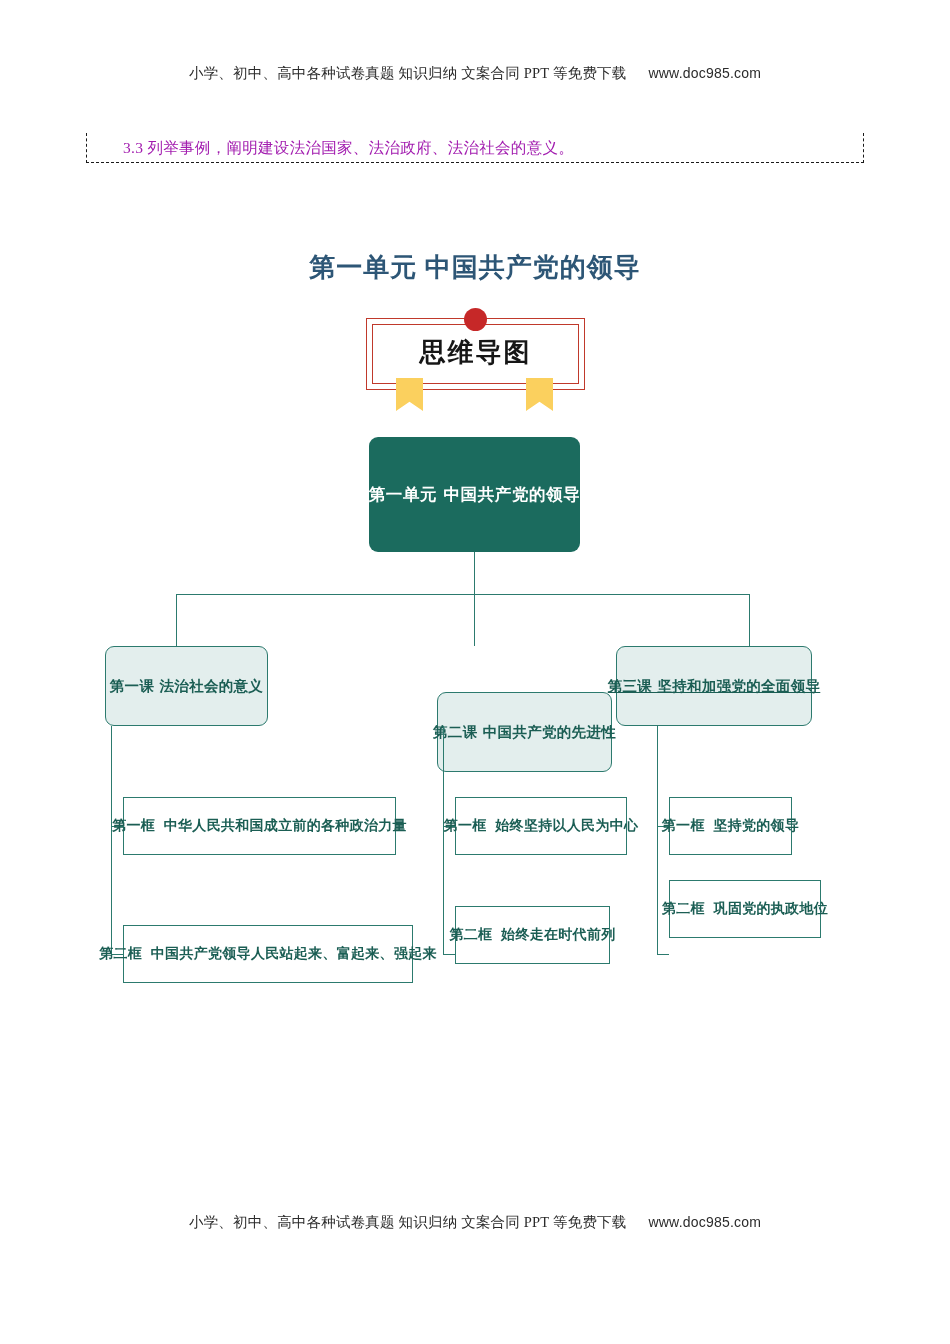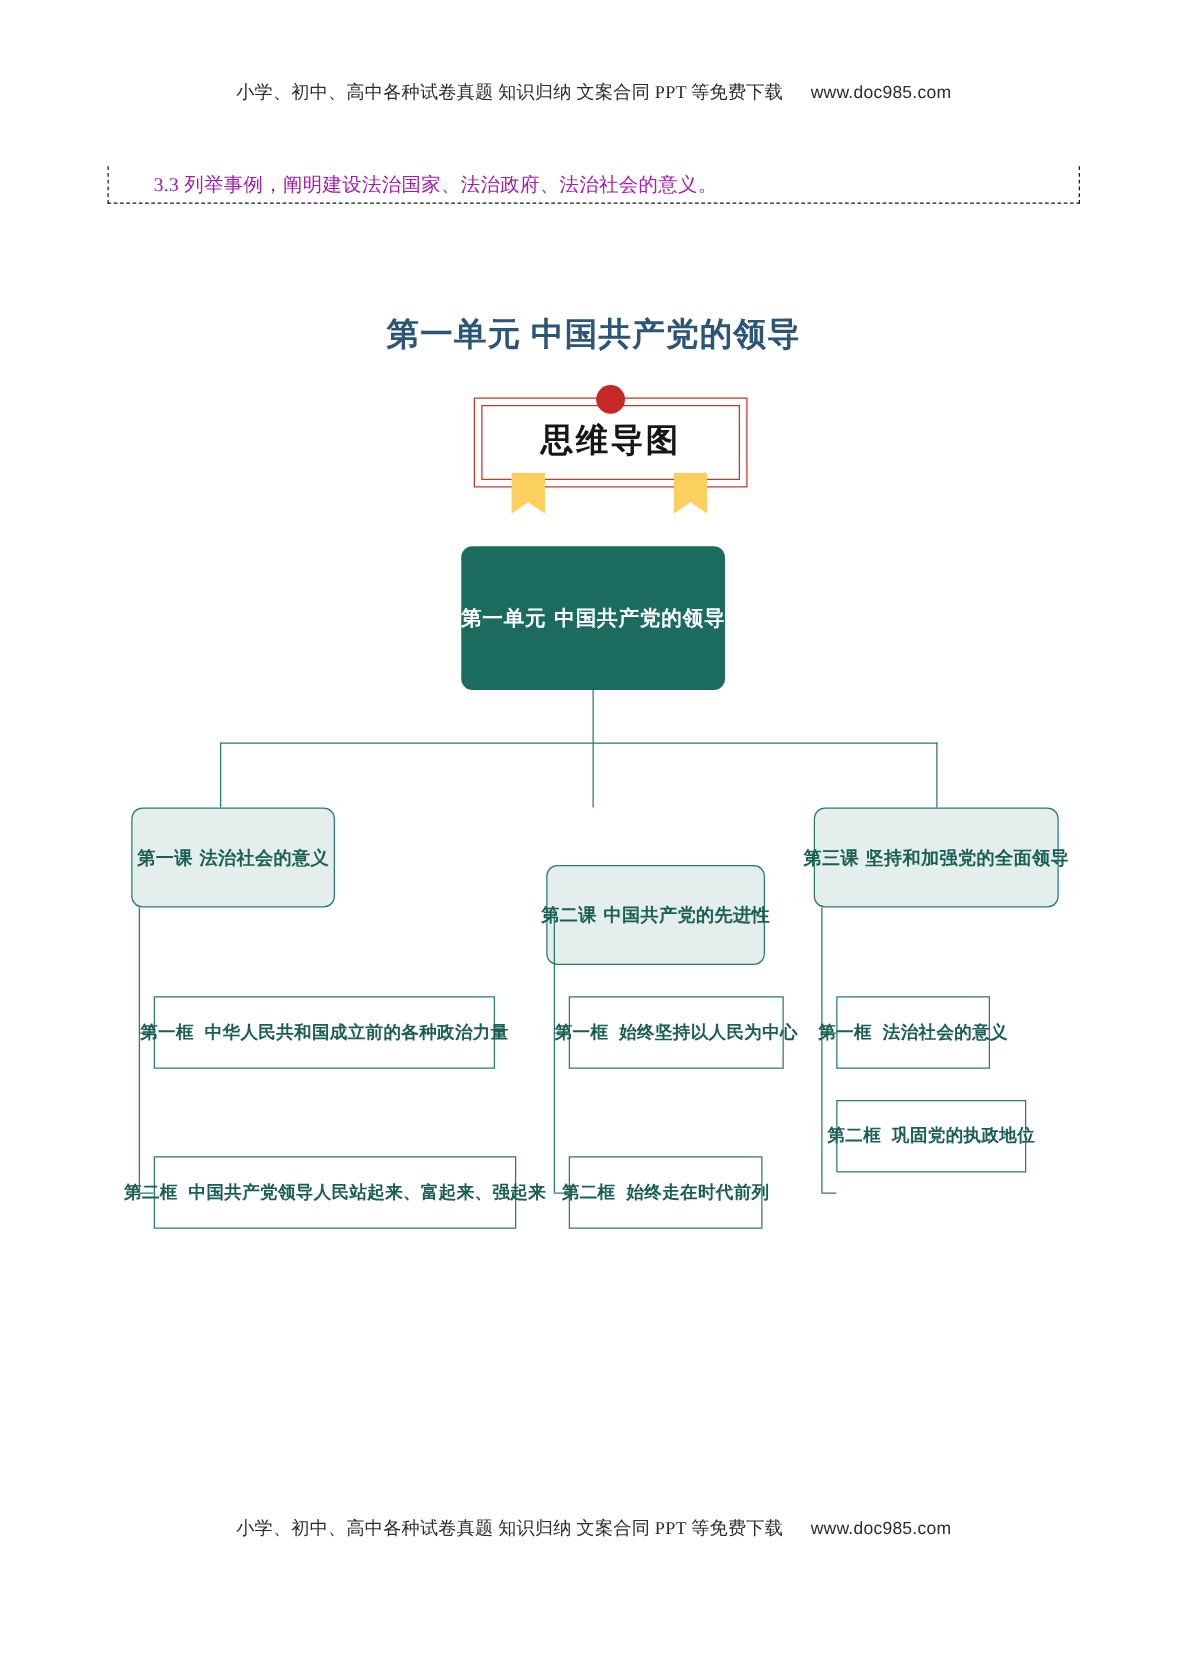--- a/index.html
+++ b/index.html
@@ -79,21 +79,20 @@
     white-space: nowrap;
   }
 
   
   .banner {
     position: absolute;
     left: 366px;
     top: 318px;
     width: 219px;
     height: 72px;
-    margin-left: 13px;
   }
   .banner-outer {
     position: absolute;
     left: 0; top: 0;
     width: 219px;
     height: 72px;
     border: 1.6px solid #c0392b;
     box-sizing: border-box;
   }
   .banner-inner {
@@ -238,27 +237,27 @@
     <div class="conn conn-h" style="left:111px; top:826px; width:12px;"></div>
     <div class="conn conn-h" style="left:111px; top:954px; width:12px;"></div>
     <div class="node node-leaf" style="left:123px; top:797px; width:273px;">第一框 中华人民共和国成立前的各种政治力量</div>
     <div class="node node-leaf" style="left:123px; top:925px; width:290px;">第二框 中国共产党领导人民站起来、富起来、强起来</div>
 
     <div class="node node-course" style="left:437px; top:646px; width:175px;margin-top:46px;">第二课  中国共产党的先进性</div>
     <div class="conn conn-v" style="left:443px; top:726px; height:228px;"></div>
     <div class="conn conn-h" style="left:443px; top:826px; width:12px;"></div>
     <div class="conn conn-h" style="left:443px; top:954px; width:12px;"></div>
     <div class="node node-leaf" style="left:455px; top:797px; width:172px;">第一框 始终坚持以人民为中心</div>
-    <div class="node node-leaf" style="left:455px; top:925px; width:155px;">第二框 始终走在时代前列</div>
-
-    <div class="node node-course" style="left:651px; top:646px; width:196px;">第三课 坚持和加强党的全面领导</div>
+    <div class="node node-leaf" style="left:455px; top:906px; width:155px;">第二框 始终走在时代前列</div>
+
+    <div class="node node-course" style="left:616px; top:646px; width:196px;text-decoration:underline;">第三课 坚持和加强党的全面领导</div>
     <div class="conn conn-v" style="left:657px; top:726px; height:228px;"></div>
     <div class="conn conn-h" style="left:657px; top:826px; width:12px;"></div>
     <div class="conn conn-h" style="left:657px; top:954px; width:12px;"></div>
-    <div class="node node-leaf" style="left:669px; top:797px; width:123px;">第一框 法治社会的意义</div>
+    <div class="node node-leaf" style="left:669px; top:797px; width:123px;">第一框 坚持党的领导</div>
     <div class="node node-leaf" style="left:669px; top:880px; width:152px;">第二框 巩固党的执政地位</div>
 
   </div>
 
   <div class="watermark" id="footer-watermark">
     <span>小学、初中、高中各种试卷真题 知识归纳 文案合同 PPT 等免费下载</span><span class="wm-url">www.doc985.com</span>
   </div>
 
 </div>
 

